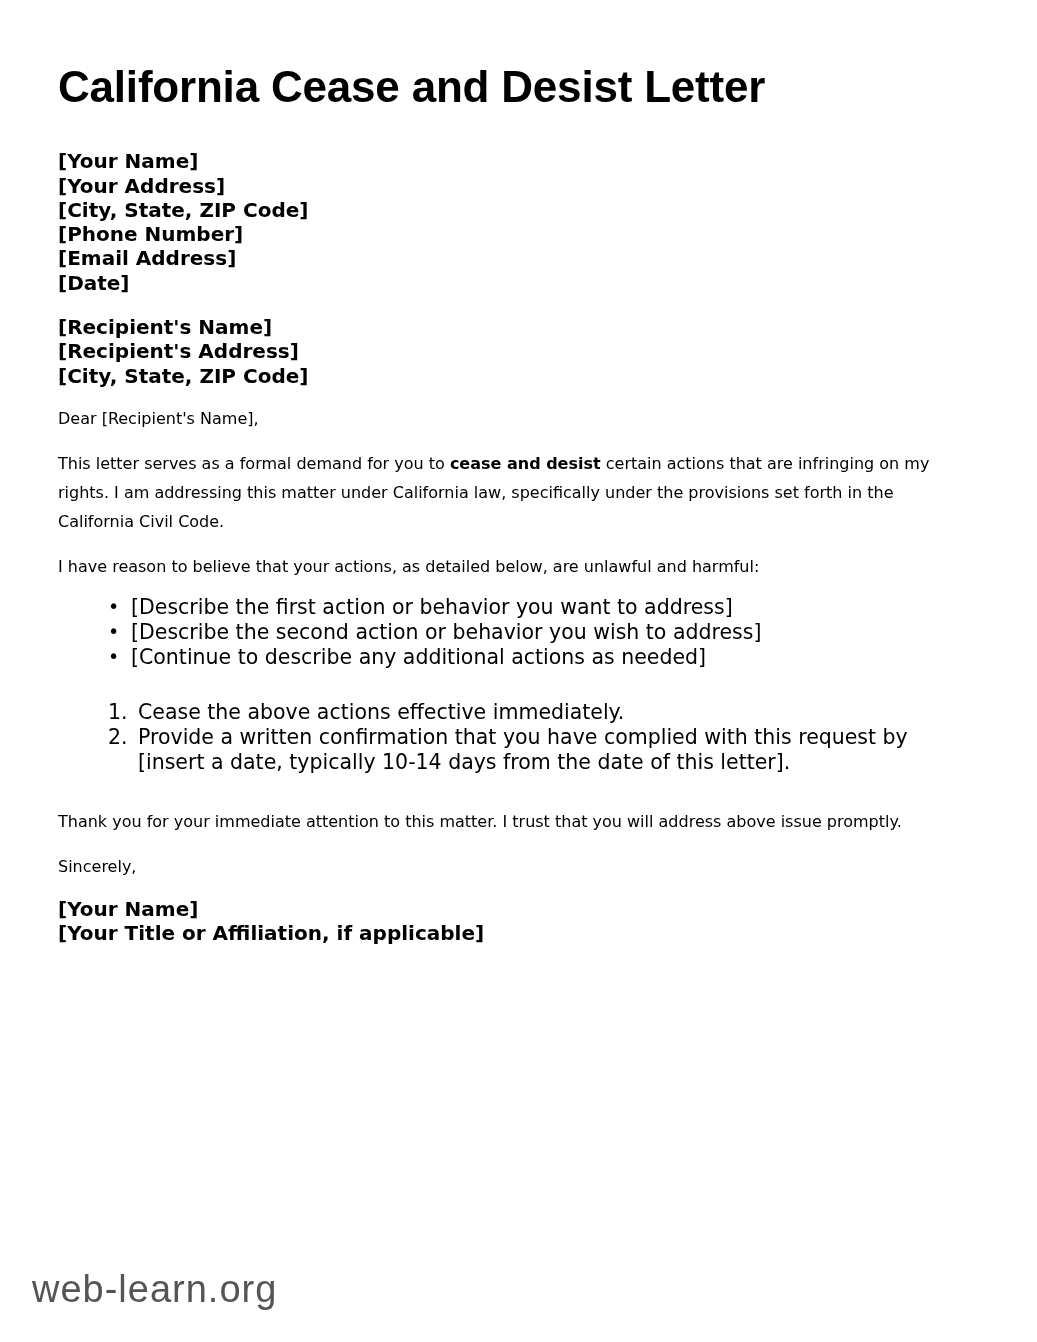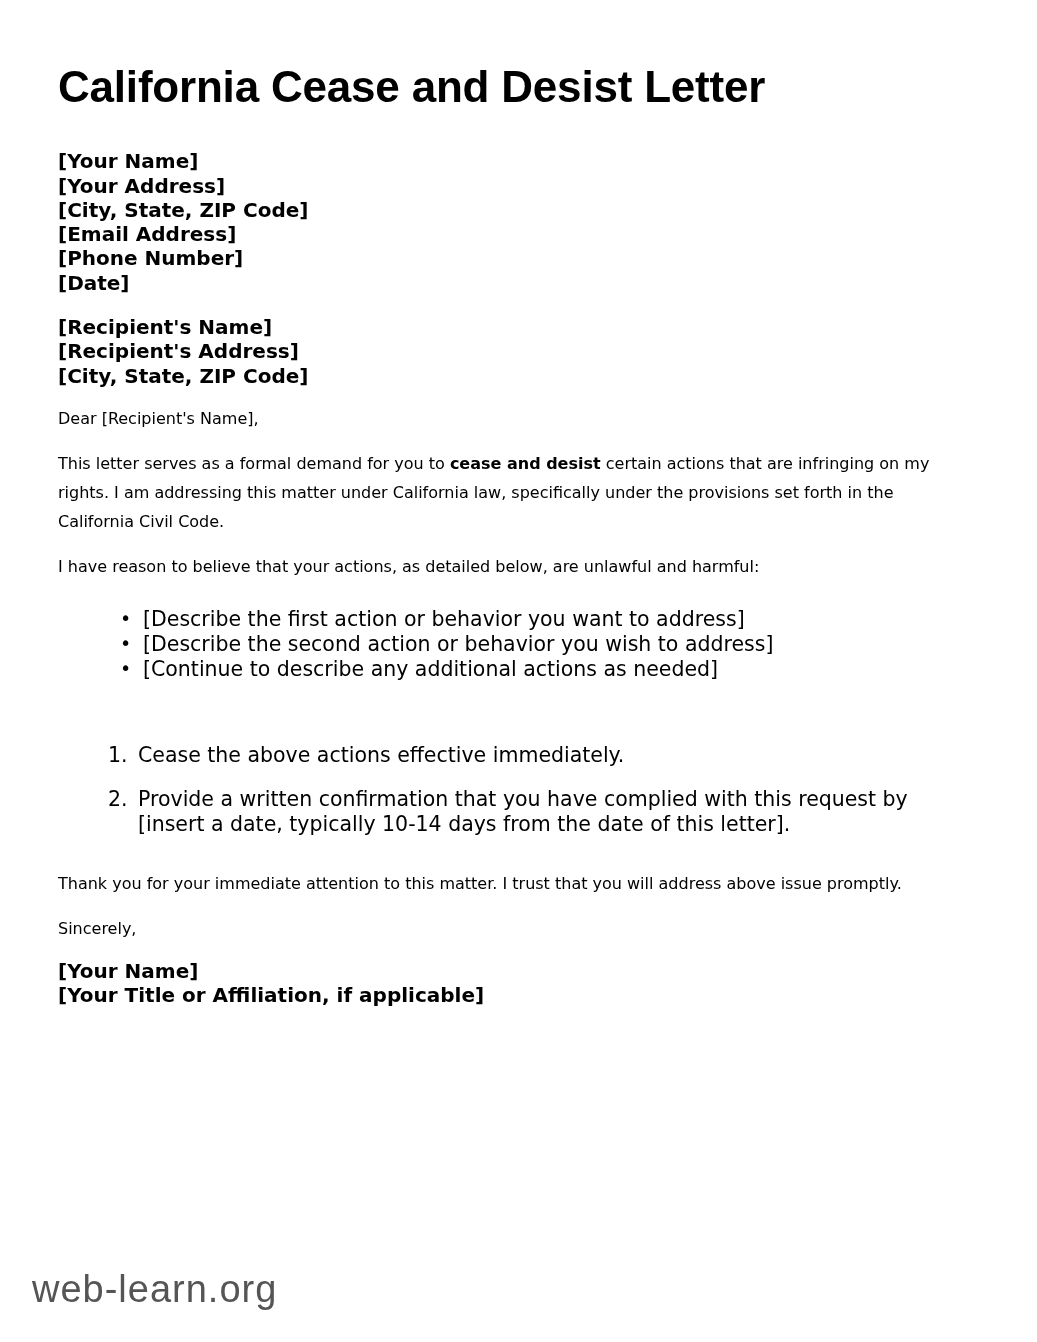--- a/index.html
+++ b/index.html
@@ -60,21 +60,21 @@
   p.body-text b {
     font-weight: bold;
   }
   .p-gap {
     height: 16px;
   }
   .p-gap-sm {
     height: 14px;
   }
   ul.bullet-list {
-    margin: 12px;
+    margin: 0;
     padding: 0 0 0 50px;
     list-style: none;
     max-width: 905px;
   }
   ul.bullet-list > li {
     font-family: "DejaVu Sans", sans-serif;
     font-size: 20.5px;
     line-height: 25px;
     position: relative;
     padding-left: 23px;
@@ -93,21 +93,20 @@
     counter-reset: numitem;
     max-width: 905px;
   }
   ol.num-list > li {
     font-family: "DejaVu Sans", sans-serif;
     font-size: 20.5px;
     line-height: 25px;
     position: relative;
     padding-left: 30px;
     counter-increment: numitem;
-    margin-top: 19px;
   }
   ol.num-list > li::before {
     content: counter(numitem) ".";
     position: absolute;
     left: 0;
     top: 0;
     width: 24px;
     text-align: left;
   }
   .sig-block {
@@ -136,22 +135,22 @@
 <body>
 
 <div class="page">
 
   <h1 class="doc-title">California Cease and Desist Letter</h1>
 
   <div class="addr-block">
     <span class="addr-line">[Your Name]</span>
     <span class="addr-line">[Your Address]</span>
     <span class="addr-line">[City, State, ZIP Code]</span>
+    <span class="addr-line">[Phone Number]</span>
     <span class="addr-line">[Email Address]</span>
-    <span class="addr-line">[Phone Number]</span>
     <span class="addr-line">[Date]</span>
   </div>
 
   <div class="block-gap"></div>
 
   <div class="addr-block">
     <span class="addr-line">[Recipient's Name]</span>
     <span class="addr-line">[Recipient's Address]</span>
     <span class="addr-line">[City, State, ZIP Code]</span>
   </div>

